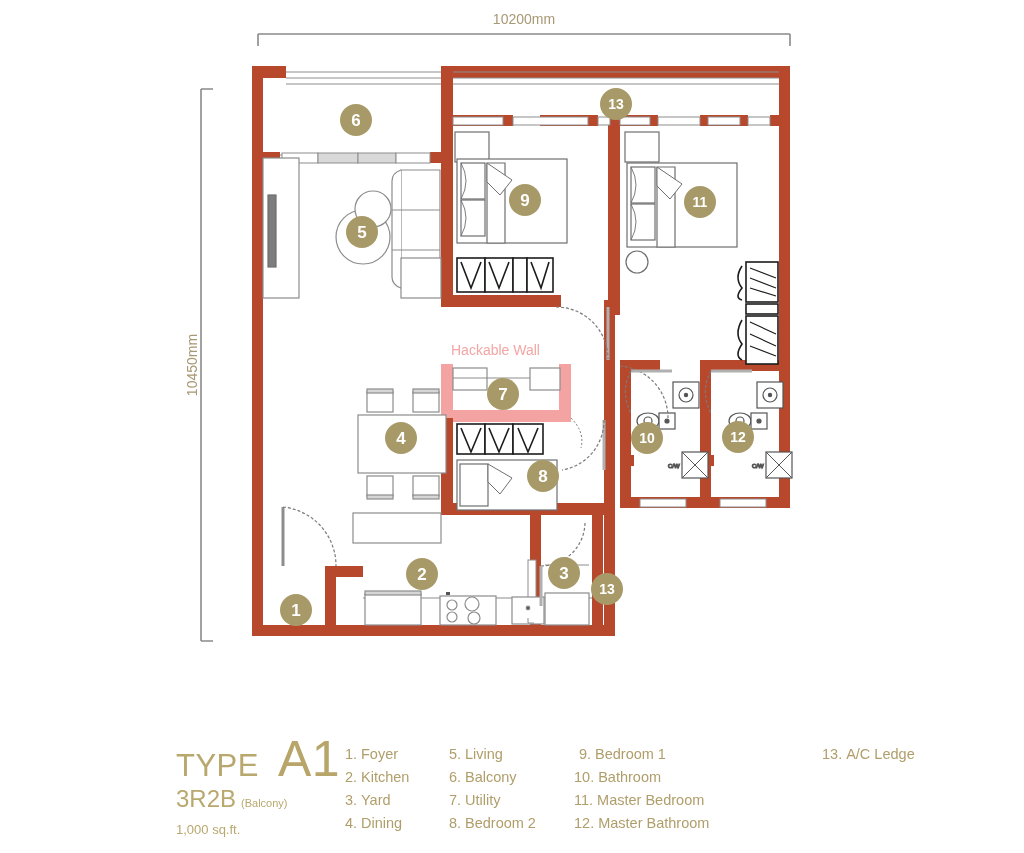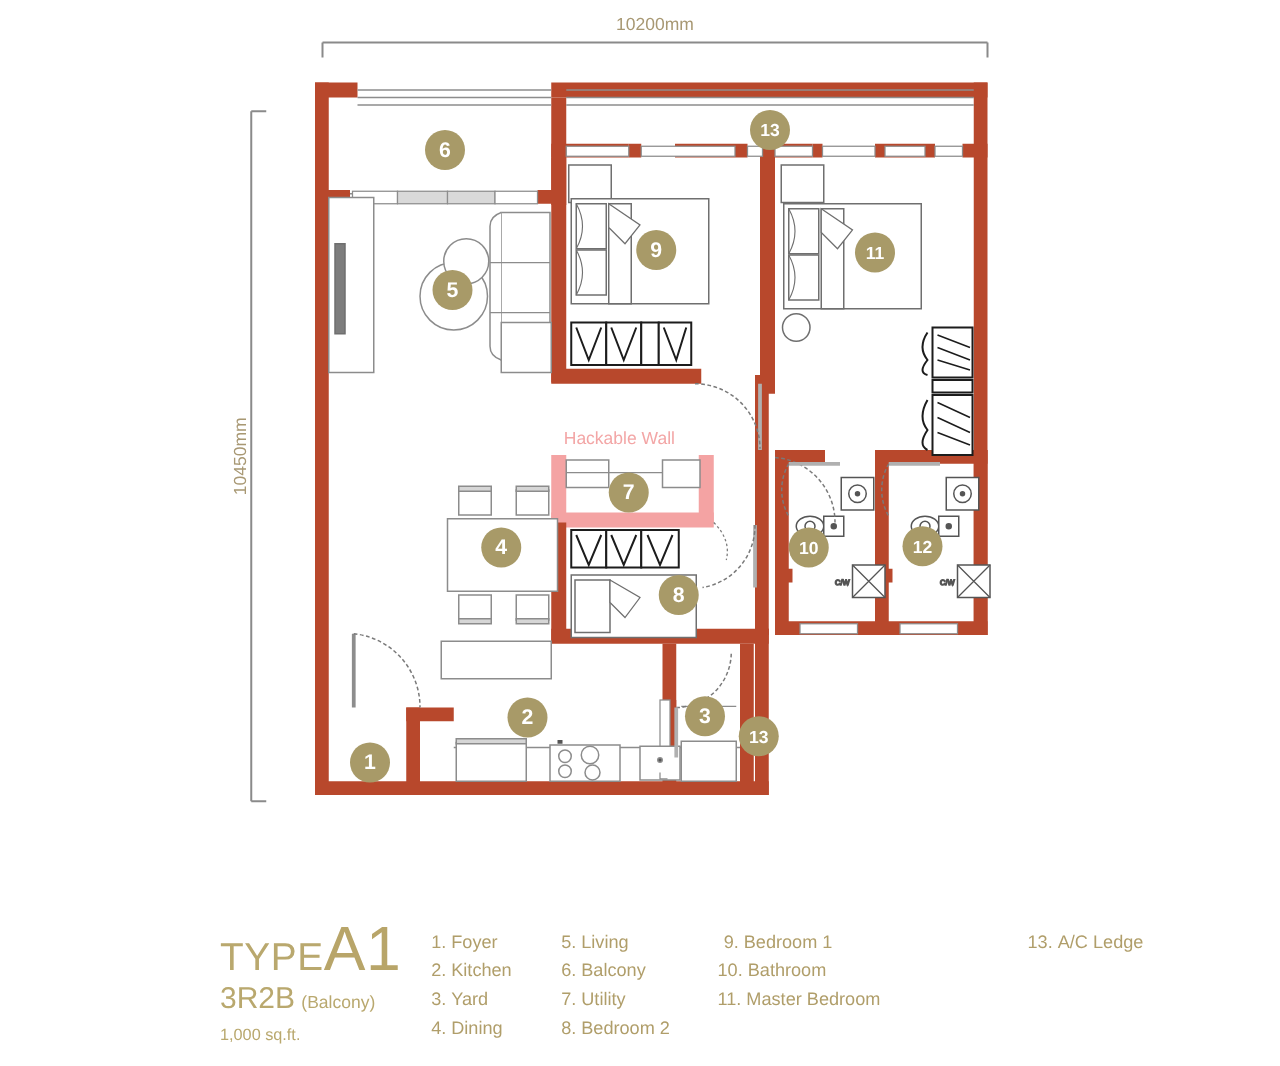--- a/index.html
+++ b/index.html
@@ -8,25 +8,25 @@
     width:1024px;height:853px;position:relative;overflow:hidden;
     font-family:"Liberation Sans","DejaVu Sans",sans-serif;
   }
   #plan-root{position:absolute;left:0;top:0;width:992px;height:853px;}
   svg#floorplan{position:absolute;left:0;top:0;width:1024px;height:853px;display:block;}
 
   
   .legend-block{position:absolute;left:0;top:725px;width:1024px;height:128px;}
   .title-wrap{position:absolute;left:176px;top:12px;width:160px;color:#ab9a63;}
   .title-type{font-size:31px;letter-spacing:.5px;line-height:34px;color:#b9a86e;
-              display:flex;align-items:baseline;gap:0;}
+              display:flex;align-items:baseline;gap:19px;}
   .title-type .big{font-size:50px;font-weight:normal;line-height:44px;color:#b8a569;}
   .title-sub{font-size:24px;line-height:27px;color:#b9a86e;margin-top:2px;
              display:flex;align-items:baseline;gap:5px;}
-  .title-sub .paren{font-size:14px;color:#b9a86e;}
+  .title-sub .paren{font-size:11px;color:#b9a86e;}
   .title-area{font-size:13px;line-height:24px;color:#b9a86e;margin-top:1px;}
 
   .legend-cols{position:absolute;left:340px;top:18px;display:flex;gap:0;}
   .legend-col{display:flex;flex-direction:column;}
   .legend-col.c1{width:104px;}
   .legend-col.c2{width:130px;}
   .legend-col.c3{width:200px;}
   .legend-col.c4{width:160px;margin-left:48px;}
   .legend-item{font-size:14.5px;line-height:23px;color:#b09e6a;white-space:nowrap;
                display:flex;gap:4px;}
@@ -453,20 +453,24 @@
           <span>Bedroom 1</span>
         </div>
         <div class="legend-item">
           <span class="num">10.</span>
           <span>Bathroom</span>
         </div>
         <div class="legend-item">
           <span class="num">11.</span>
           <span>Master Bedroom</span>
         </div>
+        <div class="legend-item">
+          <span class="num">12.</span>
+          <span>Master Bathroom</span>
+        </div>
       </div>
 
       <div class="legend-col c4">
         <div class="legend-item">
           <span class="num">13.</span>
           <span>A/C Ledge</span>
         </div>
       </div>
 
     </div>

